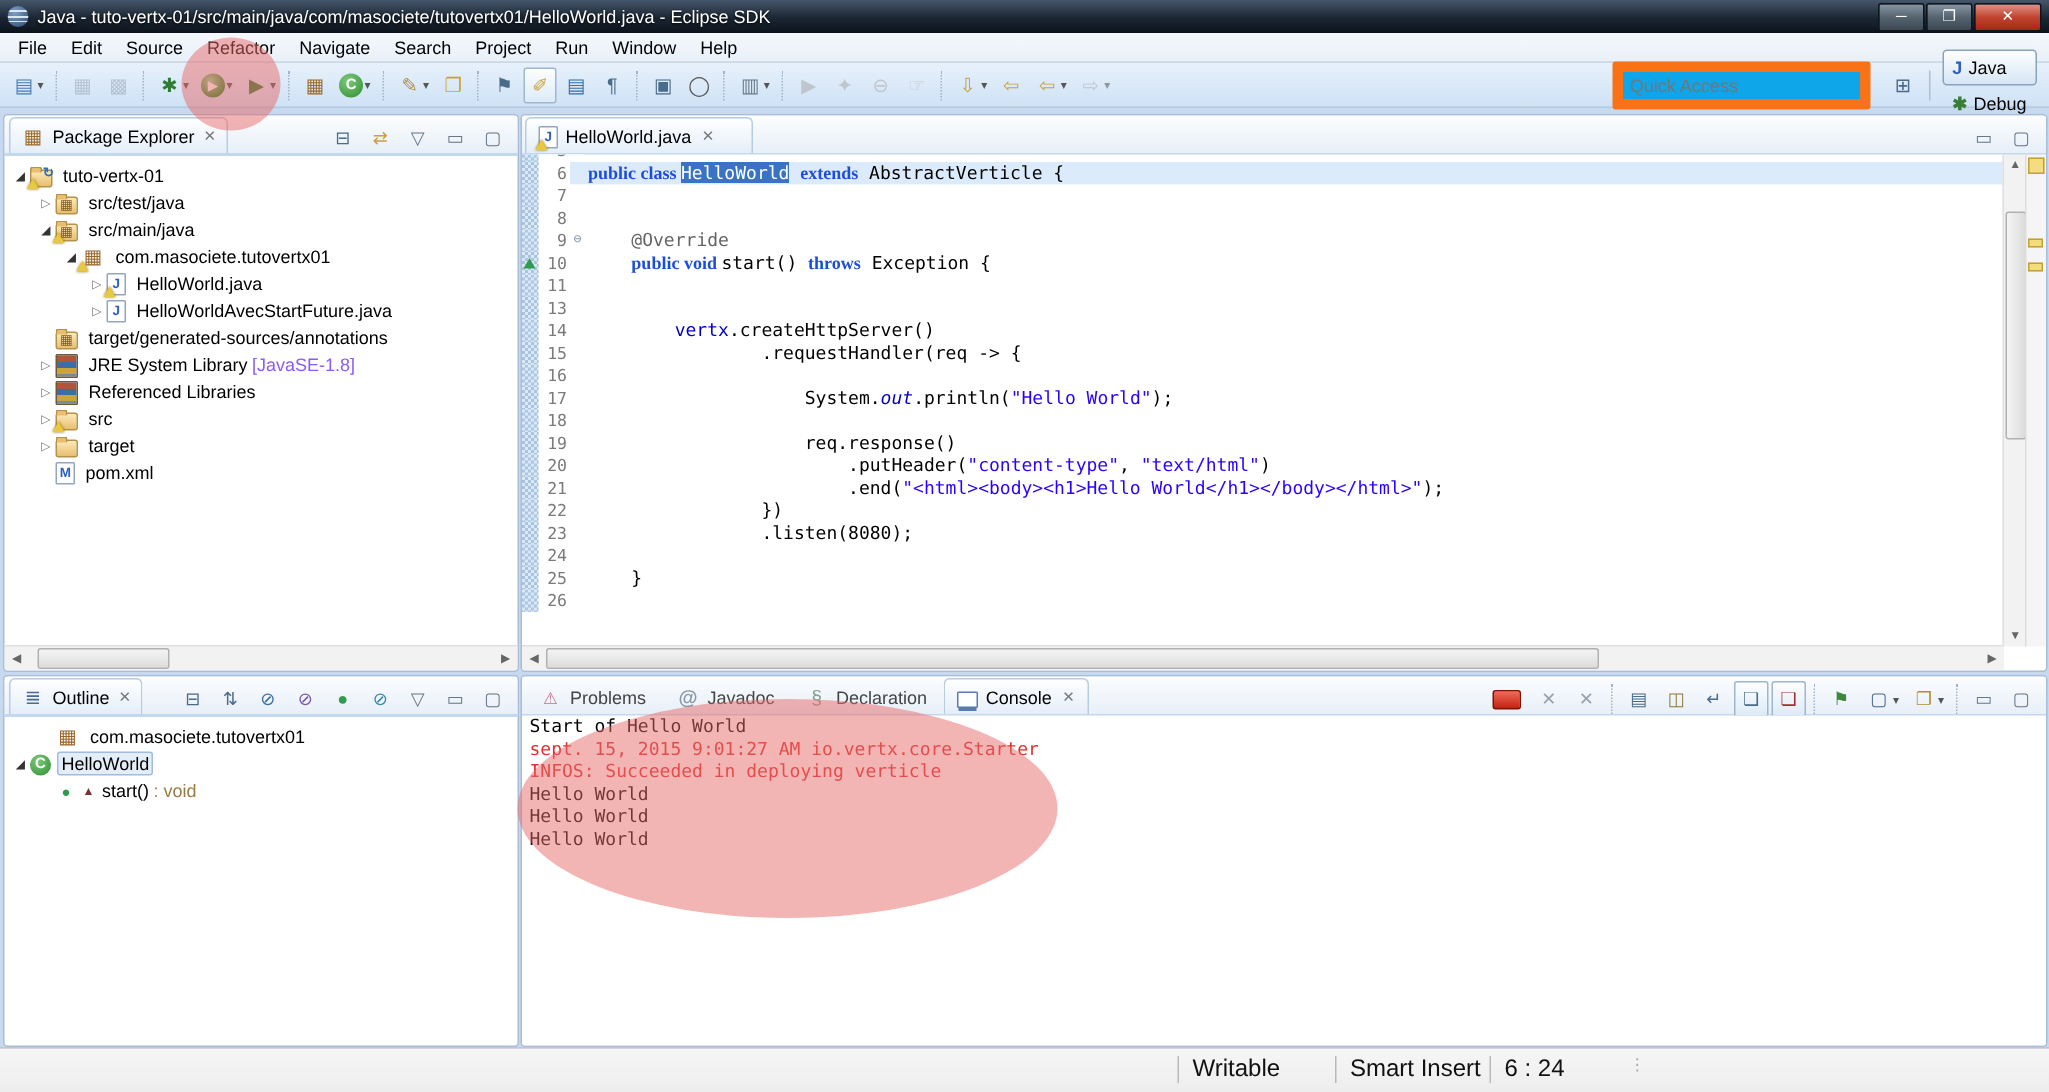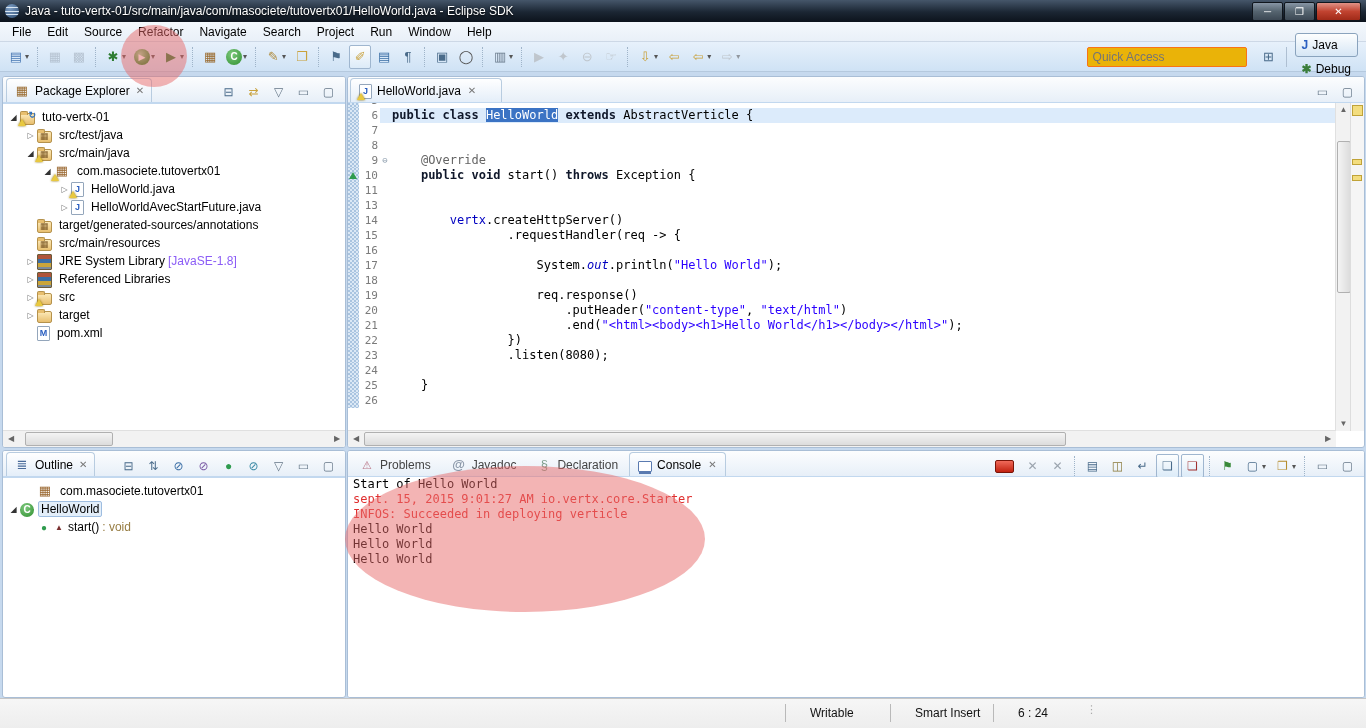--- a/index.html
+++ b/index.html
@@ -33,22 +33,22 @@
   .tbtn.dis{opacity:.55;}
   .tico{display:inline-block;width:16px;height:16px;font-size:13px;line-height:16px;text-align:center;}
   .dd{font-size:8px;color:#555;margin-left:1px;}
   .tsep{display:inline-block;width:1px;height:20px;border-left:1px dotted #9fb4c9;margin:0 4px;}
   .run-ico{background:radial-gradient(circle at 38% 32%,#9ed89e,#2f8f2f 70%);border-radius:50%;color:#fff;font-size:9px;}
   .run-ico:before{content:"▶";}
   .class-ico{background:radial-gradient(circle at 38% 32%,#7cc87c,#2f8f2f);border-radius:50%;color:#fff;
     font-weight:bold;font-size:10px;}
   .class-ico:before{content:"C";}
   #toolbar-right{position:absolute;right:8px;top:45px;display:flex;align-items:center;height:24px;}
-  #quick-access{width:148px;height:18px;border:1px solid #f97316;border-radius:2px;font-size:12px;
-    padding:0 5px;color:#333;background:#eab308;font-family:"Liberation Sans",sans-serif;}
+  #quick-access{width:148px;height:18px;border:7px solid #f97316;border-radius:2px;font-size:12px;
+    padding:0 5px;color:#333;background:#0ea5e9;font-family:"Liberation Sans",sans-serif;}
   #persp-bar{display:flex;align-items:center;margin-left:10px;}
   .persp{display:flex;align-items:center;height:22px;padding:0 6px;border:1px solid transparent;border-radius:3px;margin-left:2px;}
   .persp.active{border-color:#8aa3bd;background:linear-gradient(#fdfefe,#d6e6f5);}
   .persp .pico{margin-right:4px;font-weight:bold;}
   .psep{width:1px;height:20px;border-left:1px solid #aebfd2;margin:0 5px;}
 
   
   .panel{position:absolute;background:#fff;border:1px solid #a9bed6;border-radius:3px;overflow:hidden;}
   .vhead{height:25px;background:linear-gradient(#fcfdfe,#e7eff8);border-bottom:2px solid #c2d8ef;
     display:flex;align-items:flex-end;position:relative;}
@@ -113,21 +113,21 @@
   .eline{display:flex;height:15px;line-height:15px;font-family:"DejaVu Sans Mono",monospace;font-size:12px;white-space:pre;}
   .diffc{width:11px;flex:none;position:relative;background-color:#dbe8f5;
     background-image:linear-gradient(45deg,#a9c4e0 25%,transparent 25%,transparent 75%,#a9c4e0 75%),
                      linear-gradient(45deg,#a9c4e0 25%,transparent 25%,transparent 75%,#a9c4e0 75%);
     background-size:4px 4px;background-position:0 0,2px 2px;}
   .lnum{width:19px;flex:none;text-align:right;color:#7b7b7b;font-family:"DejaVu Sans Mono",monospace;
     font-size:11px;padding-right:2px;background:#fff;}
   .foldc{width:10px;flex:none;font-size:9px;color:#8899aa;text-align:center;background:#fff;}
   .codec{flex:1;padding-left:2px;}
   .eline.hl .codec,.eline.hl .foldc{background:#dcebfb;}
-  .tk-k{color:#0f172a;font-weight:bold;}
+  .tk-k{color:#1d4ed8;font-weight:bold;font-family:Liberation Serif, serif;}
   .tk-s{color:#2a00ff;}
   .tk-a{color:#646464;}
   .tk-f{color:#0000c0;font-style:italic;}
   .tk-v{color:#0000c0;}
   .tk-d{color:#000;}
   .tk-sel{background:#3b73c4;color:#fff;}
   .ovr{position:absolute;left:1px;top:4px;width:0;height:0;
     border-left:4px solid transparent;border-right:4px solid transparent;border-bottom:7px solid #2f9b4e;}
 
   
@@ -148,21 +148,21 @@
   .cline{font-family:"DejaVu Sans Mono",monospace;font-size:12px;height:15px;line-height:15px;padding-left:5px;white-space:pre;}
   .cline.stderr{color:#e03030;}
   .stopred{background:linear-gradient(#f06a5a,#c22210);border:1px solid #7a1408;border-radius:2px;width:11px;height:11px;margin:2px;}
 
   
   #outline-tree{padding-top:4px;}
 
   
   #statusbar{position:absolute;left:0;top:698px;width:1366px;height:30px;background:linear-gradient(#f6f6f6,#ededed);
     border-top:1px solid #c6c6c6;}
-  .sb-cell{position:absolute;top:5px;height:18px;line-height:18px;font-size:12px;color:#111;padding-left:24px;
+  .sb-cell{position:absolute;top:5px;height:18px;line-height:18px;font-size:16px;color:#111;padding-left:9px;
     border-left:1px solid #b9b9b9;}
   #sb-grip{position:absolute;left:1086px;top:4px;color:#aaa;font-size:11px;letter-spacing:0;}
 
   
   .ann{position:absolute;background:rgba(231,106,106,0.5);border-radius:50%;z-index:99;pointer-events:none;}
   #ann-circle{left:121px;top:25px;width:66px;height:62px;}
   #ann-ellipse{left:345px;top:466px;width:360px;height:146px;}
 </style>
 </head>
 <body>
@@ -369,25 +369,20 @@
         </div>
         <div class="trow" style="padding-left: 55px;">
           <span class="arrow">▷</span>
           <span class="ticon i-jfile"></span>
           <span class="tlabel">HelloWorldAvecStartFuture.java</span>
         </div>
         <div class="trow" style="padding-left: 21px;">
           <span class="arrow"></span>
           <span class="ticon i-pkgfolder"></span>
           <span class="tlabel">target/generated-sources/annotations</span>
-        </div>
-        <div class="trow" style="padding-left: 21px;">
-          <span class="arrow"></span>
-          <span class="ticon i-pkgfolder"></span>
-          <span class="tlabel">src/main/resources</span>
         </div>
         <div class="trow" style="padding-left: 21px;">
           <span class="arrow">▷</span>
           <span class="ticon i-lib"></span>
           <span class="tlabel">JRE System Library</span>
           <span class="tsuffix"> [JavaSE-1.8]</span>
         </div>
         <div class="trow" style="padding-left: 21px;">
           <span class="arrow">▷</span>
           <span class="ticon i-lib"></span>

